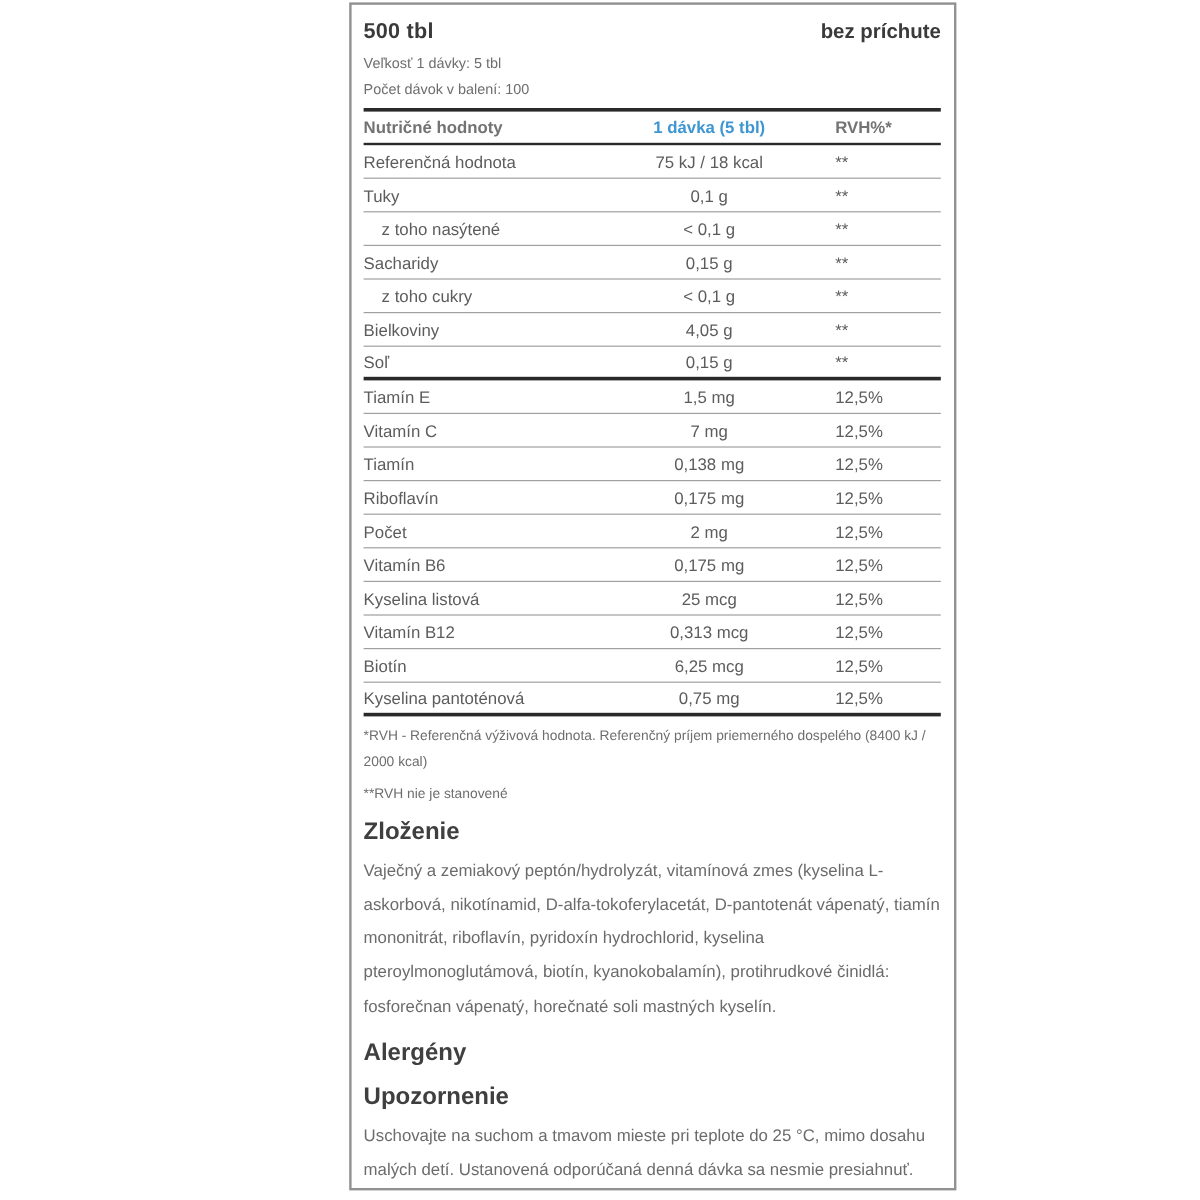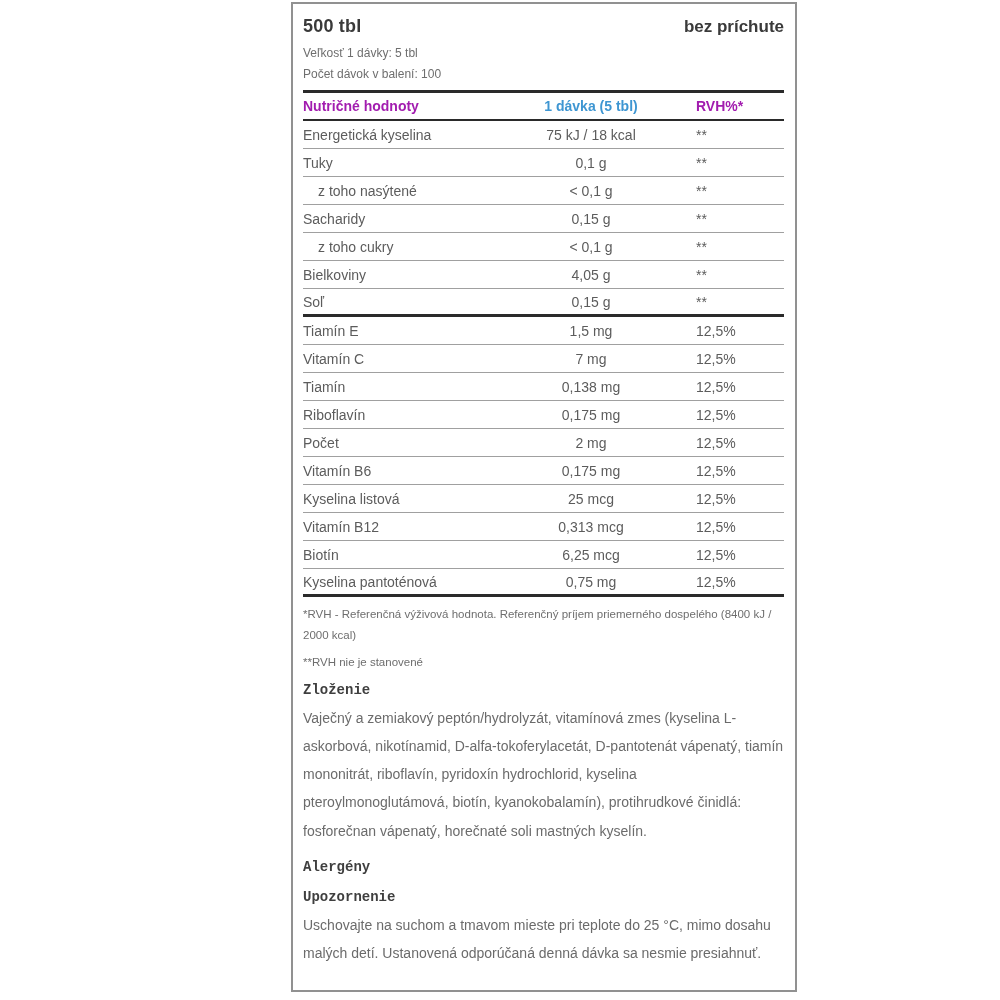--- a/index.html
+++ b/index.html
@@ -18,27 +18,27 @@
 
   .ntable{ margin-top:9px; border-top:3px solid #2a2a2a; }
   .trow{ display:flex; align-items:center; height:28px; border-bottom:1px solid #a0a0a0; }
   .trow.header{ border-bottom:2px solid #2a2a2a; }
   .trow.thick-after{ border-bottom:3px solid #2a2a2a; }
   .cell{ font-size:14px; color:#5c5c5c; white-space:nowrap; }
   .cell.cname{ flex:1 1 auto; text-align:left; }
   .cell.cname.indent{ padding-left:15px; }
   .cell.cvalue{ width:210px; text-align:center; }
   .cell.crvh{ width:88px; }
-  .header .cell{ font-weight:bold; color:#a21caf; }
+  .header .cell{ font-weight:bold; color:#737373; }
   .header .cvalue{ color:#3e96d2; }
 
   .footnote{ font-size:11.5px; color:#6e6e6e; line-height:1.85; margin-top:7px; }
   .footnote2{ font-size:11.5px; color:#6e6e6e; margin-top:9px; }
 
-  .section-heading{ font-size:14px; font-weight:bold; color:#3f3f3f; margin-top:14px;font-family:Liberation Mono, monospace; }
+  .section-heading{ font-size:20px; font-weight:bold; color:#3f3f3f; margin-top:14px; }
   .section-body{ font-size:14px; color:#6b6b6b; line-height:2.02; margin-top:6px; }
   .section-body.tight{ line-height:1.9; margin-top:8px; }
 </style>
 </head>
 <body>
 
 <div class="label-box">
 
   <div class="title-row">
     <span class="title-left">500 tbl</span>
@@ -49,21 +49,21 @@
   <div class="serving-line">Počet dávok v balení: 100</div>
 
   <div class="ntable">
     <div class="trow header">
       <span class="cell cname">Nutričné hodnoty</span>
       <span class="cell cvalue">1 dávka (5 tbl)</span>
       <span class="cell crvh">RVH%*</span>
     </div>
 
     <div class="trow">
-      <span class="cell cname">Energetická kyselina</span>
+      <span class="cell cname">Referenčná hodnota</span>
       <span class="cell cvalue">75 kJ / 18 kcal</span>
       <span class="cell crvh">**</span>
     </div>
     <div class="trow">
       <span class="cell cname">Tuky</span>
       <span class="cell cvalue">0,1 g</span>
       <span class="cell crvh">**</span>
     </div>
     <div class="trow">
       <span class="cell cname indent">z toho nasýtené</span>

